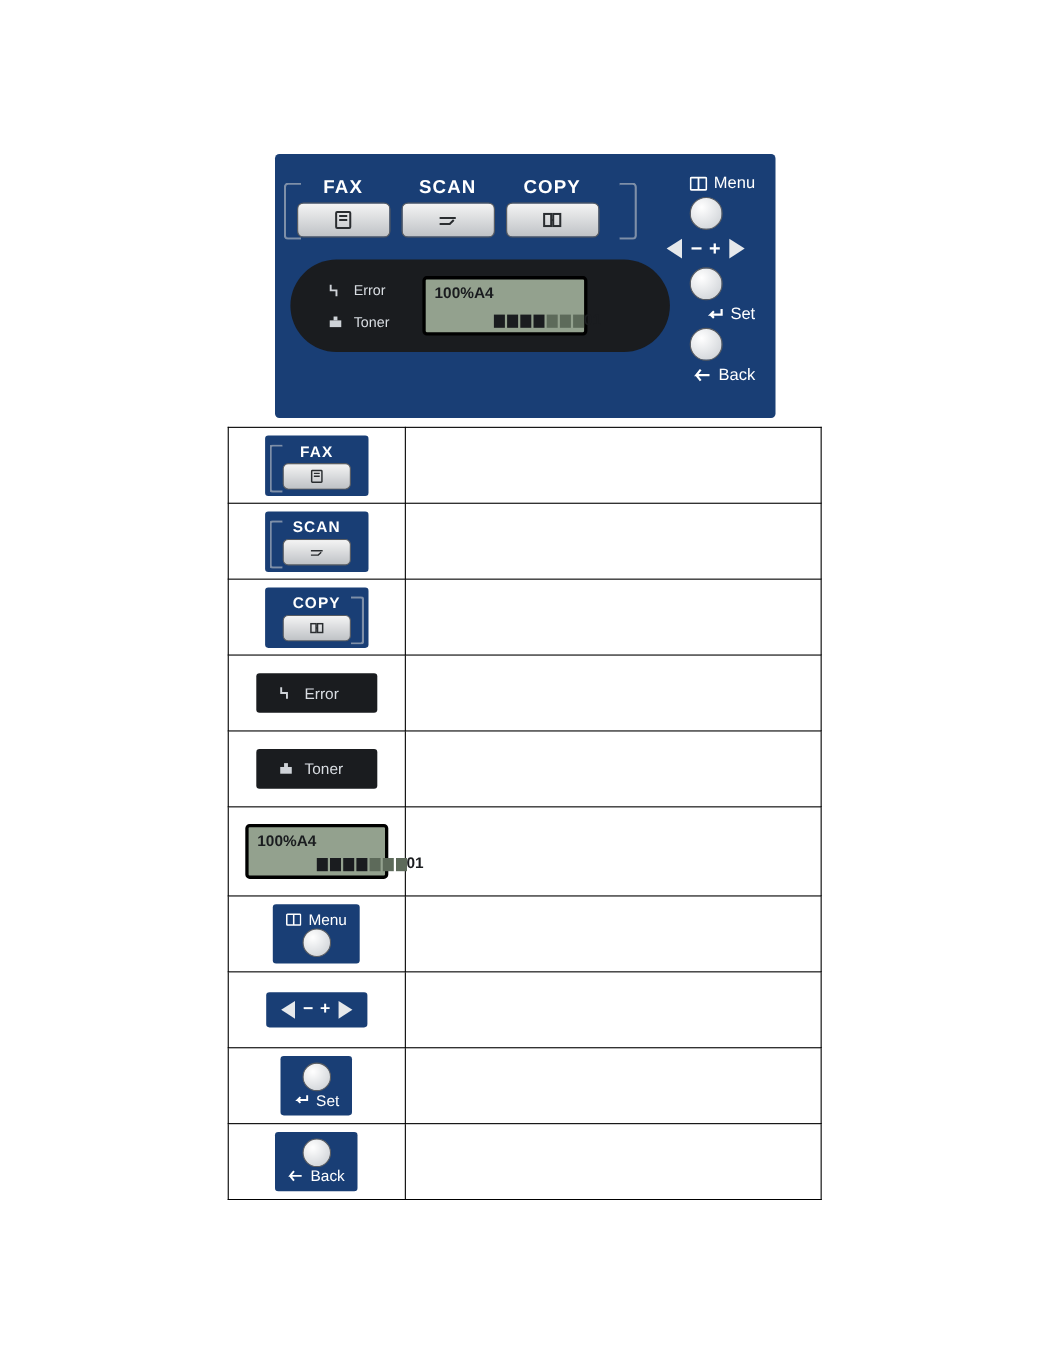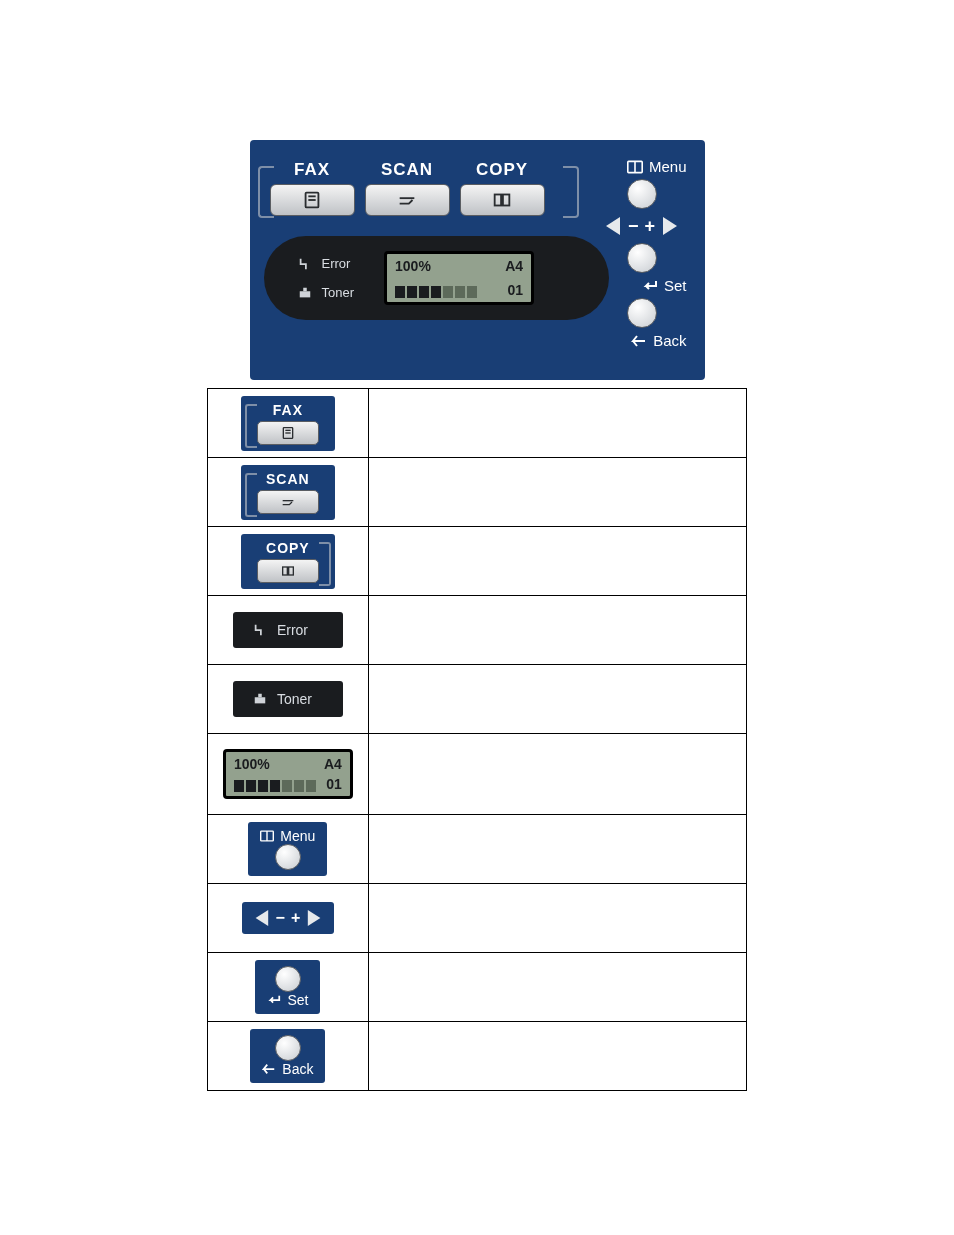--- a/index.html
+++ b/index.html
@@ -14,21 +14,21 @@
   .mode .key svg{width:22px;height:22px;stroke:#2a2d30;fill:none;stroke-width:2}
   .mode.copy .key svg{stroke:#2a2d30}
   .bracketL,.bracketR{position:absolute;top:26px;width:14px;height:48px;border:2px solid #7e8fa8;border-right:none;border-radius:4px 0 0 4px}
   .bracketL{left:8px}
   .bracketR{right:126px;transform:scaleX(-1)}
   
   .status{position:absolute;left:14px;top:96px;width:345px;height:84px;background:#1a1c1f;border-radius:50px;display:flex;align-items:center}
   .status .leds{color:#d9dde2;font-size:13px;margin-left:34px;display:flex;flex-direction:column;gap:14px}
   .status .leds div{display:flex;align-items:center;gap:10px}
   .status .leds svg{width:14px;height:14px;fill:#cfd3d8}
-  .lcd{margin-left:30px;width:150px;height:54px;background:#93a18e;border:3px solid #000;border-radius:4px;padding:4px 8px;box-sizing:border-box;font-family:Arial;color:#1a1c1f;font-size:14px;font-weight:bold;display:flex;flex-direction:column;justify-content:space-between}
+  .lcd{margin-left:30px;width:150px;height:54px;background:#93a18e;border:3px solid #000;border-radius:4px;padding:4px 8px;box-sizing:border-box;font-family:Arial;color:#1a1c1f;font-size:14px;font-weight:bold;display:flex;flex-direction:row;justify-content:space-between}
   .lcd .row1{display:flex;justify-content:space-between}
   .lcd .row2{display:flex;justify-content:space-between;align-items:flex-end}
   .lcd .bars{display:flex;gap:2px}
   .lcd .bars span{width:10px;height:12px;background:#1a1c1f}
   .lcd .bars span.off{background:#5d6a5a}
   
   .nav{position:absolute;right:18px;top:18px;width:90px;color:#fff;font-size:15px;text-align:center}
   .nav .menu-label{display:flex;align-items:center;justify-content:flex-end;gap:6px;margin-bottom:4px}
   .nav .menu-label svg{width:16px;height:14px;fill:none;stroke:#fff;stroke-width:2}
   .nav .round{width:28px;height:28px;background:radial-gradient(circle at 35% 30%,#fff,#c8ccd1);border:1px solid #5a5d62;border-radius:50%;margin:4px auto}

